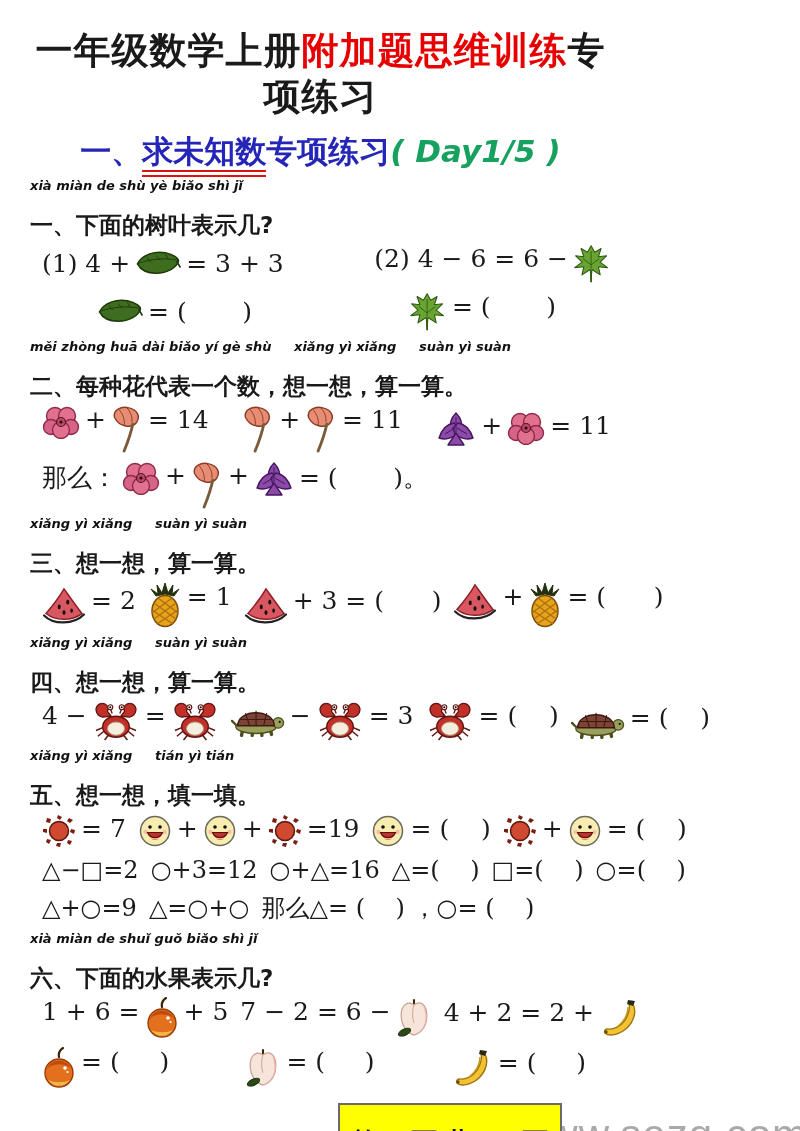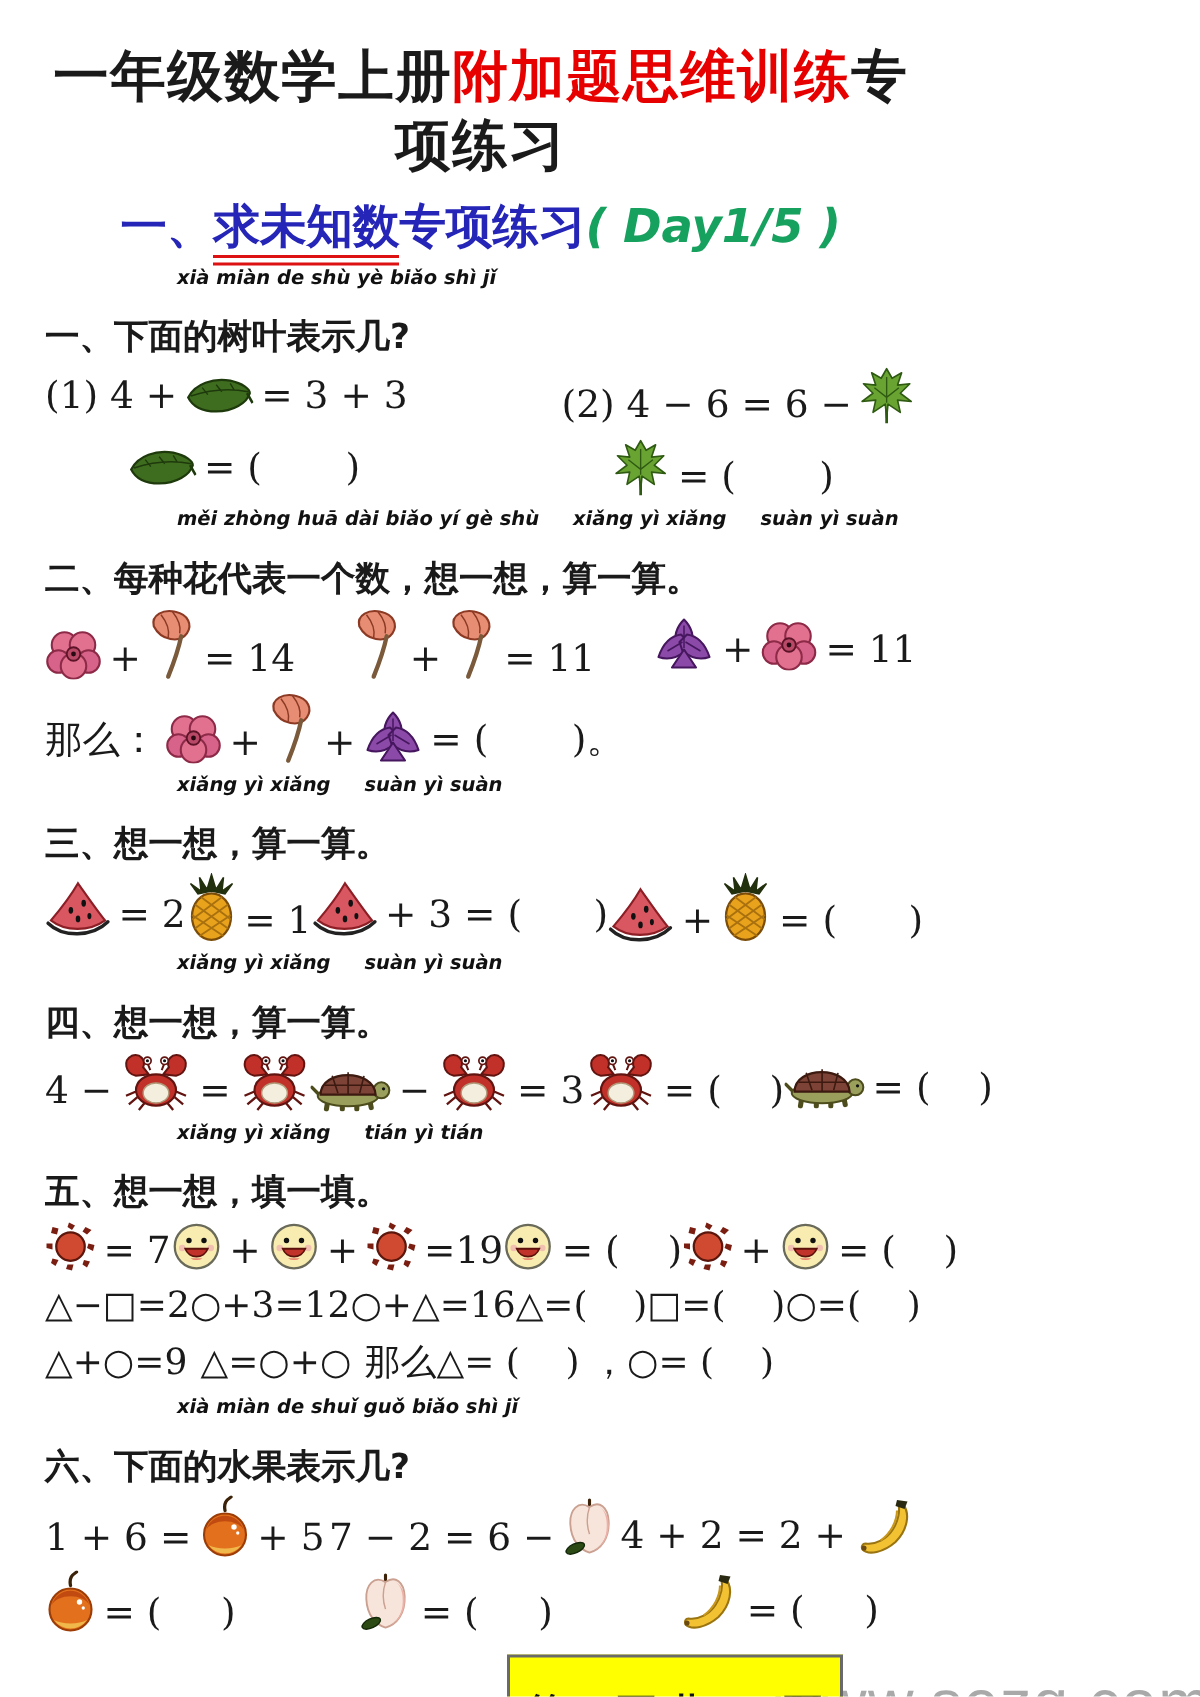--- a/index.html
+++ b/index.html
@@ -17,37 +17,37 @@
   .sub-title{
     text-align:center;font-family:"DejaVu Sans","Liberation Sans",sans-serif;
     font-weight:900;font-size:31px;line-height:1.3;margin:0 0 8px;color:var(--subtitle-blue);
   }
   .sub-title .u-red{border-bottom:7px double var(--underline-red);padding-bottom:1px;}
   .sub-title .day{color:var(--day-green);font-style:italic;font-weight:700;margin-top:18px;}
   
   .section{margin-bottom:8px;}
   .pinyin{
     font-family:"DejaVu Sans","Liberation Sans",sans-serif;font-style:italic;font-weight:700;
-    font-size:13px;line-height:1.1;margin-left:88px;color:#111;
+    font-size:13px;line-height:1.1;color:#111;
   }
   .heading{
     font-family:"DejaVu Sans","Liberation Sans",sans-serif;font-weight:900;
     font-size:23px;line-height:1.25;margin:18px 0 3px;
   }
   .eq-row{
     display:flex;align-items:center;font-size:25px;margin:4px 0 8px;
     font-family:"DejaVu Serif","DejaVu Sans",serif;
   }
   .eq-row.between{justify-content:space-between;}
   .eq-row.start{justify-content:flex-start;}
   .eq-row.inset{justify-content:space-between;padding:0 55px;}
   .eq-row.padded{justify-content:space-between;padding-right:95px;}
   .eq-row.padded-sm{justify-content:space-between;padding-right:25px;}
   .eq-row.shapes{font-size:24px;}
-  .eq-group{display:inline-flex;align-items:flex-end;gap:5px;white-space:nowrap;}
+  .eq-group{display:inline-flex;align-items:flex-start;gap:5px;white-space:nowrap;margin-left:12px;}
   .icon{display:inline-block;vertical-align:middle;flex:none;}
   
   .footer{position:relative;height:80px;margin-top:8px;}
   .page-number{
     position:absolute;left:308px;top:6px;z-index:2;
     background:var(--footer-yellow);border:2px solid #6a6a6a;
     padding:20px 12px;font-size:25px;font-weight:700;
     font-family:"DejaVu Sans","Liberation Sans",sans-serif;color:#111;
   }
   .page-number .it{font-style:italic;}

